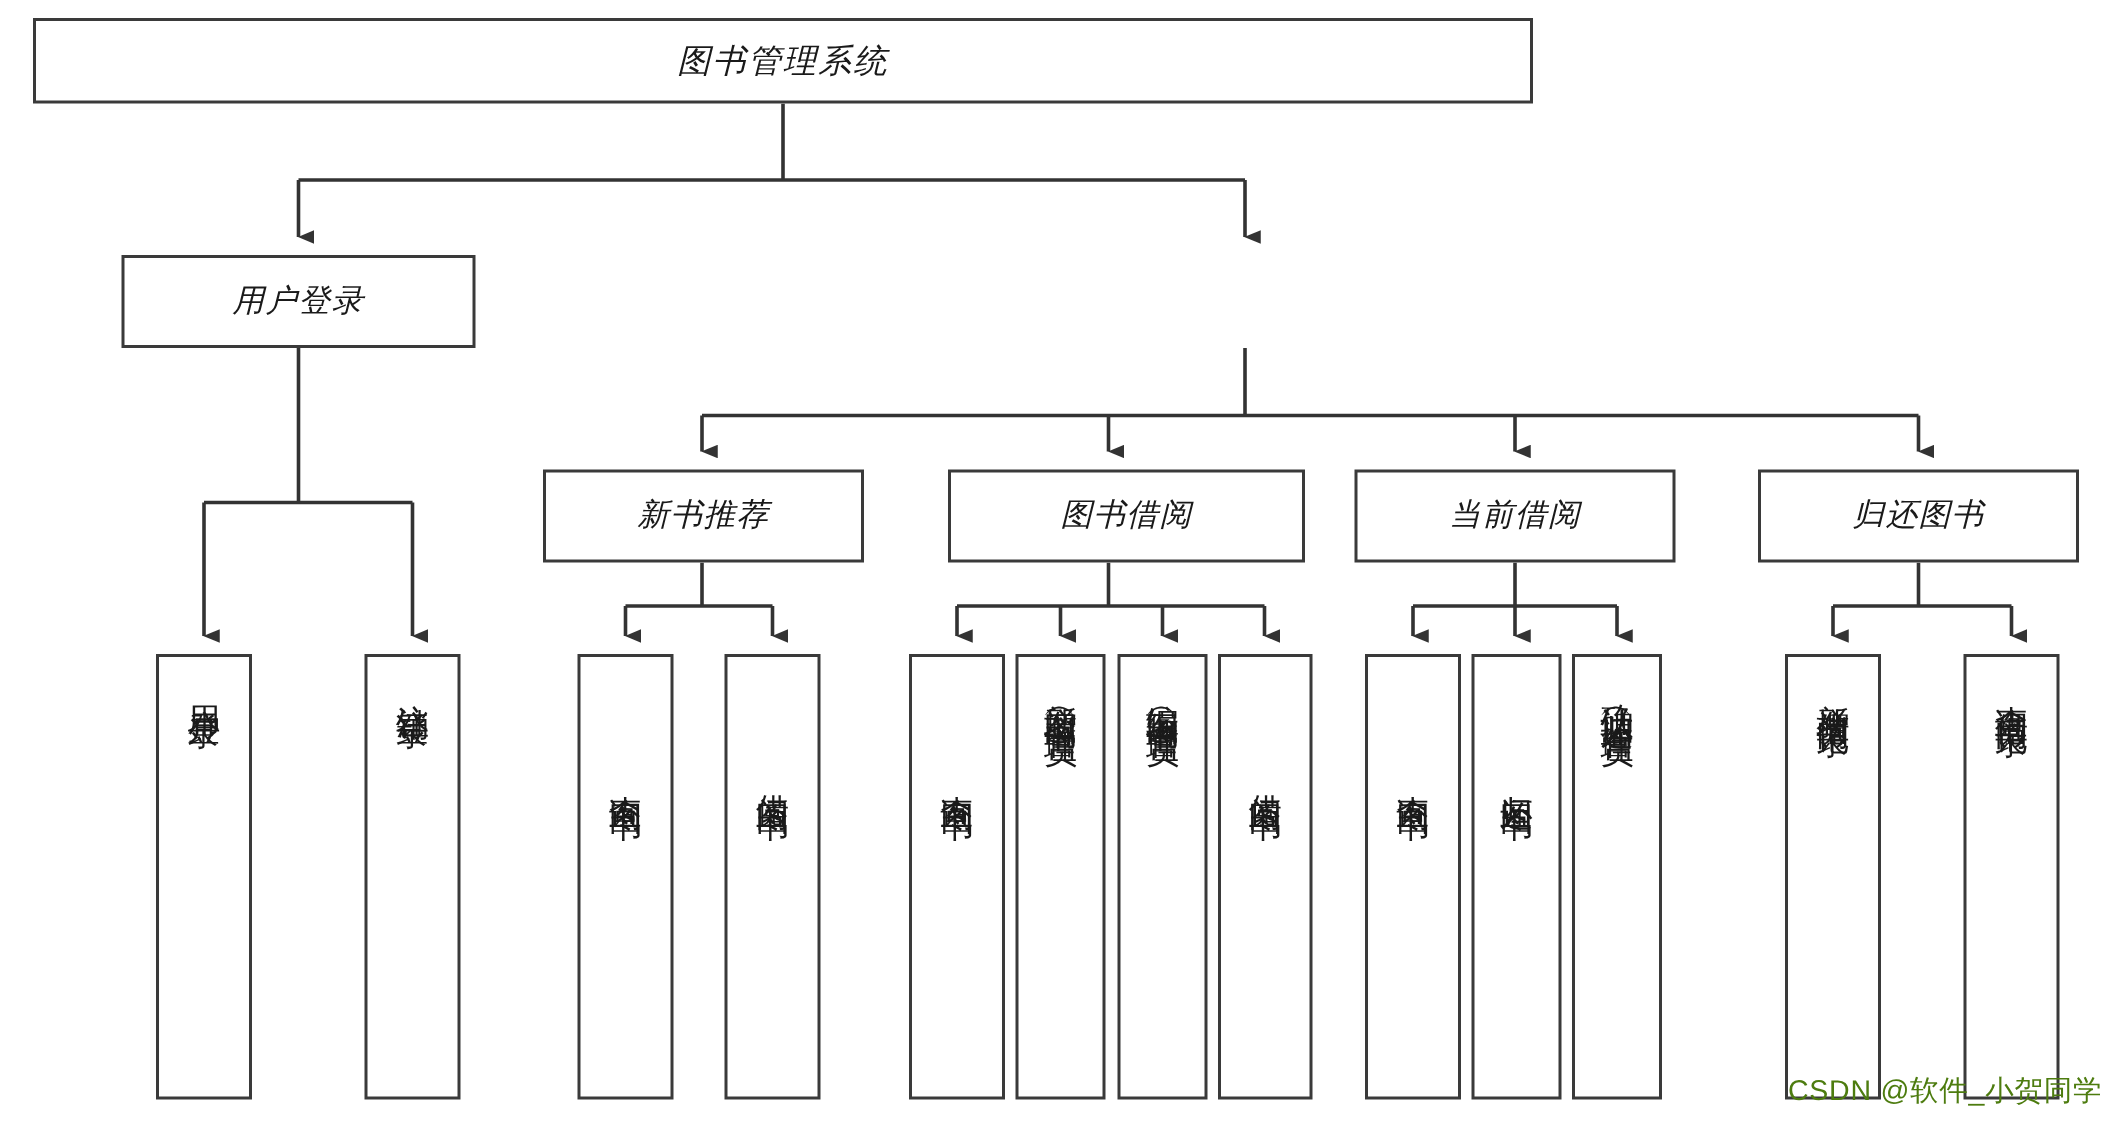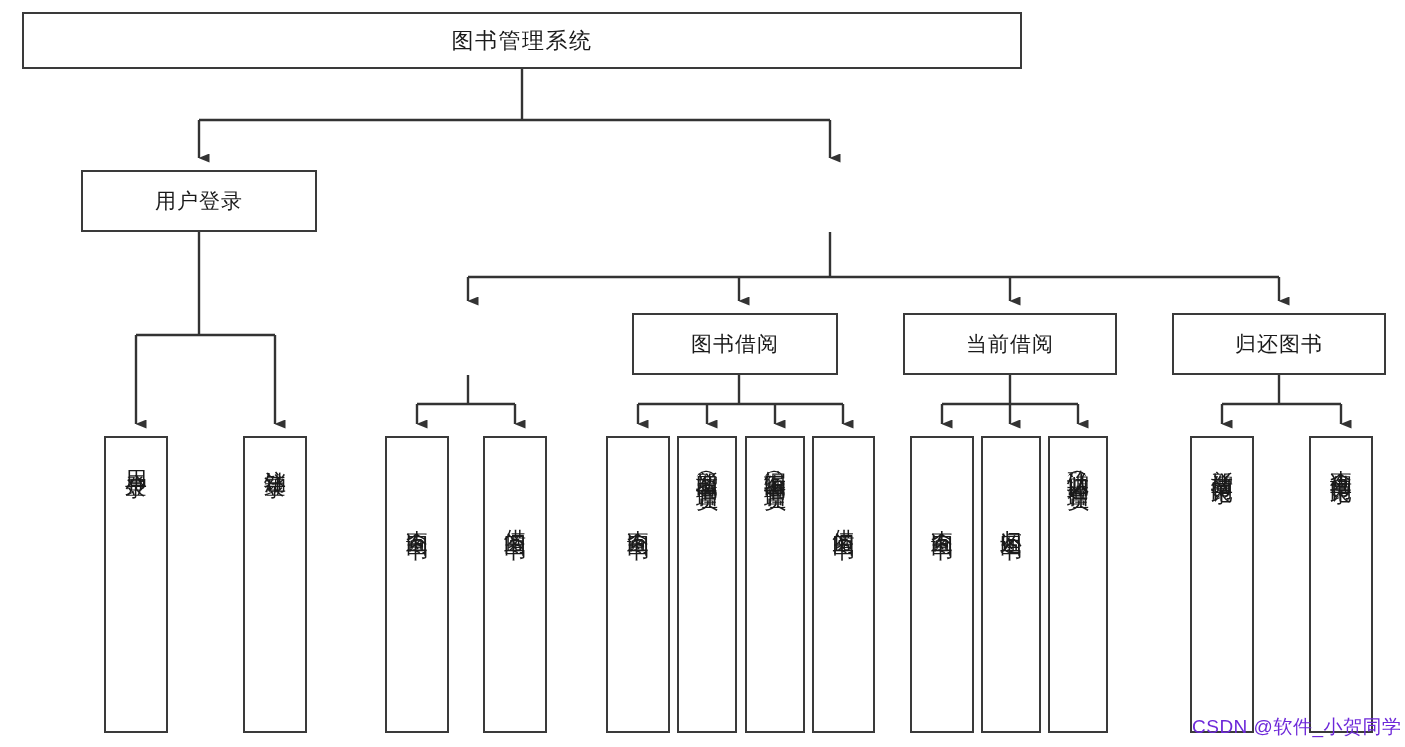--- a/index.html
+++ b/index.html
@@ -40,20 +40,21 @@
   .node .lbl {
     display: block;
     text-align: center;
     line-height: 1.18;
     white-space: nowrap;
   }
   
   .node.horiz .lbl {
     font-size: 21px;
     letter-spacing: 1px;
+    font-style: italic;
   }
   .node.root .lbl {
     font-size: 22px;
     letter-spacing: 1.5px;
   }
   
   .node.vert {
     align-items: flex-start;
     padding-top: 14px;
   }
@@ -63,21 +64,21 @@
     font-size: 22px;
     letter-spacing: 3px;
     line-height: 1;
   }
   .node.vert.tall .lbl {
     padding-top: 60px;
   }
   .watermark {
     position: absolute;
     font-size: 19px;
-    color: #6d28d9;
+    color: #4d7c0f;
     white-space: nowrap;
     z-index: 6;
     letter-spacing: 0.5px;
   }
 </style>
 </head>
 <body>
 
 <div id="canvas">
 
@@ -132,21 +133,24 @@
   </svg>
 
   <div class="node horiz root" style="left:22px; top:12px; width:1000px; height:57px;">
     <span class="lbl">图书管理系统</span>
   </div>
 
   <div class="node horiz" style="left:81px; top:170px; width:236px; height:62px;">
     <span class="lbl">用户登录</span>
   </div>
 
-  <div class="node horiz" style="left:632px; top:313px; width:206px; height:62px;">
+  <div class="node horiz" style="left:362px; top:313px; width:214px; height:62px;">
+    <span class="lbl">新书推荐</span>
+  </div>
+  <div class="node horiz" style="left:632px; top:313px; width:238px; height:62px;">
     <span class="lbl">图书借阅</span>
   </div>
   <div class="node horiz" style="left:903px; top:313px; width:214px; height:62px;">
     <span class="lbl">当前借阅</span>
   </div>
   <div class="node horiz" style="left:1172px; top:313px; width:214px; height:62px;">
     <span class="lbl">归还图书</span>
   </div>
 
   <div class="node vert" style="left:104px; top:436px; width:64px; height:297px;">

